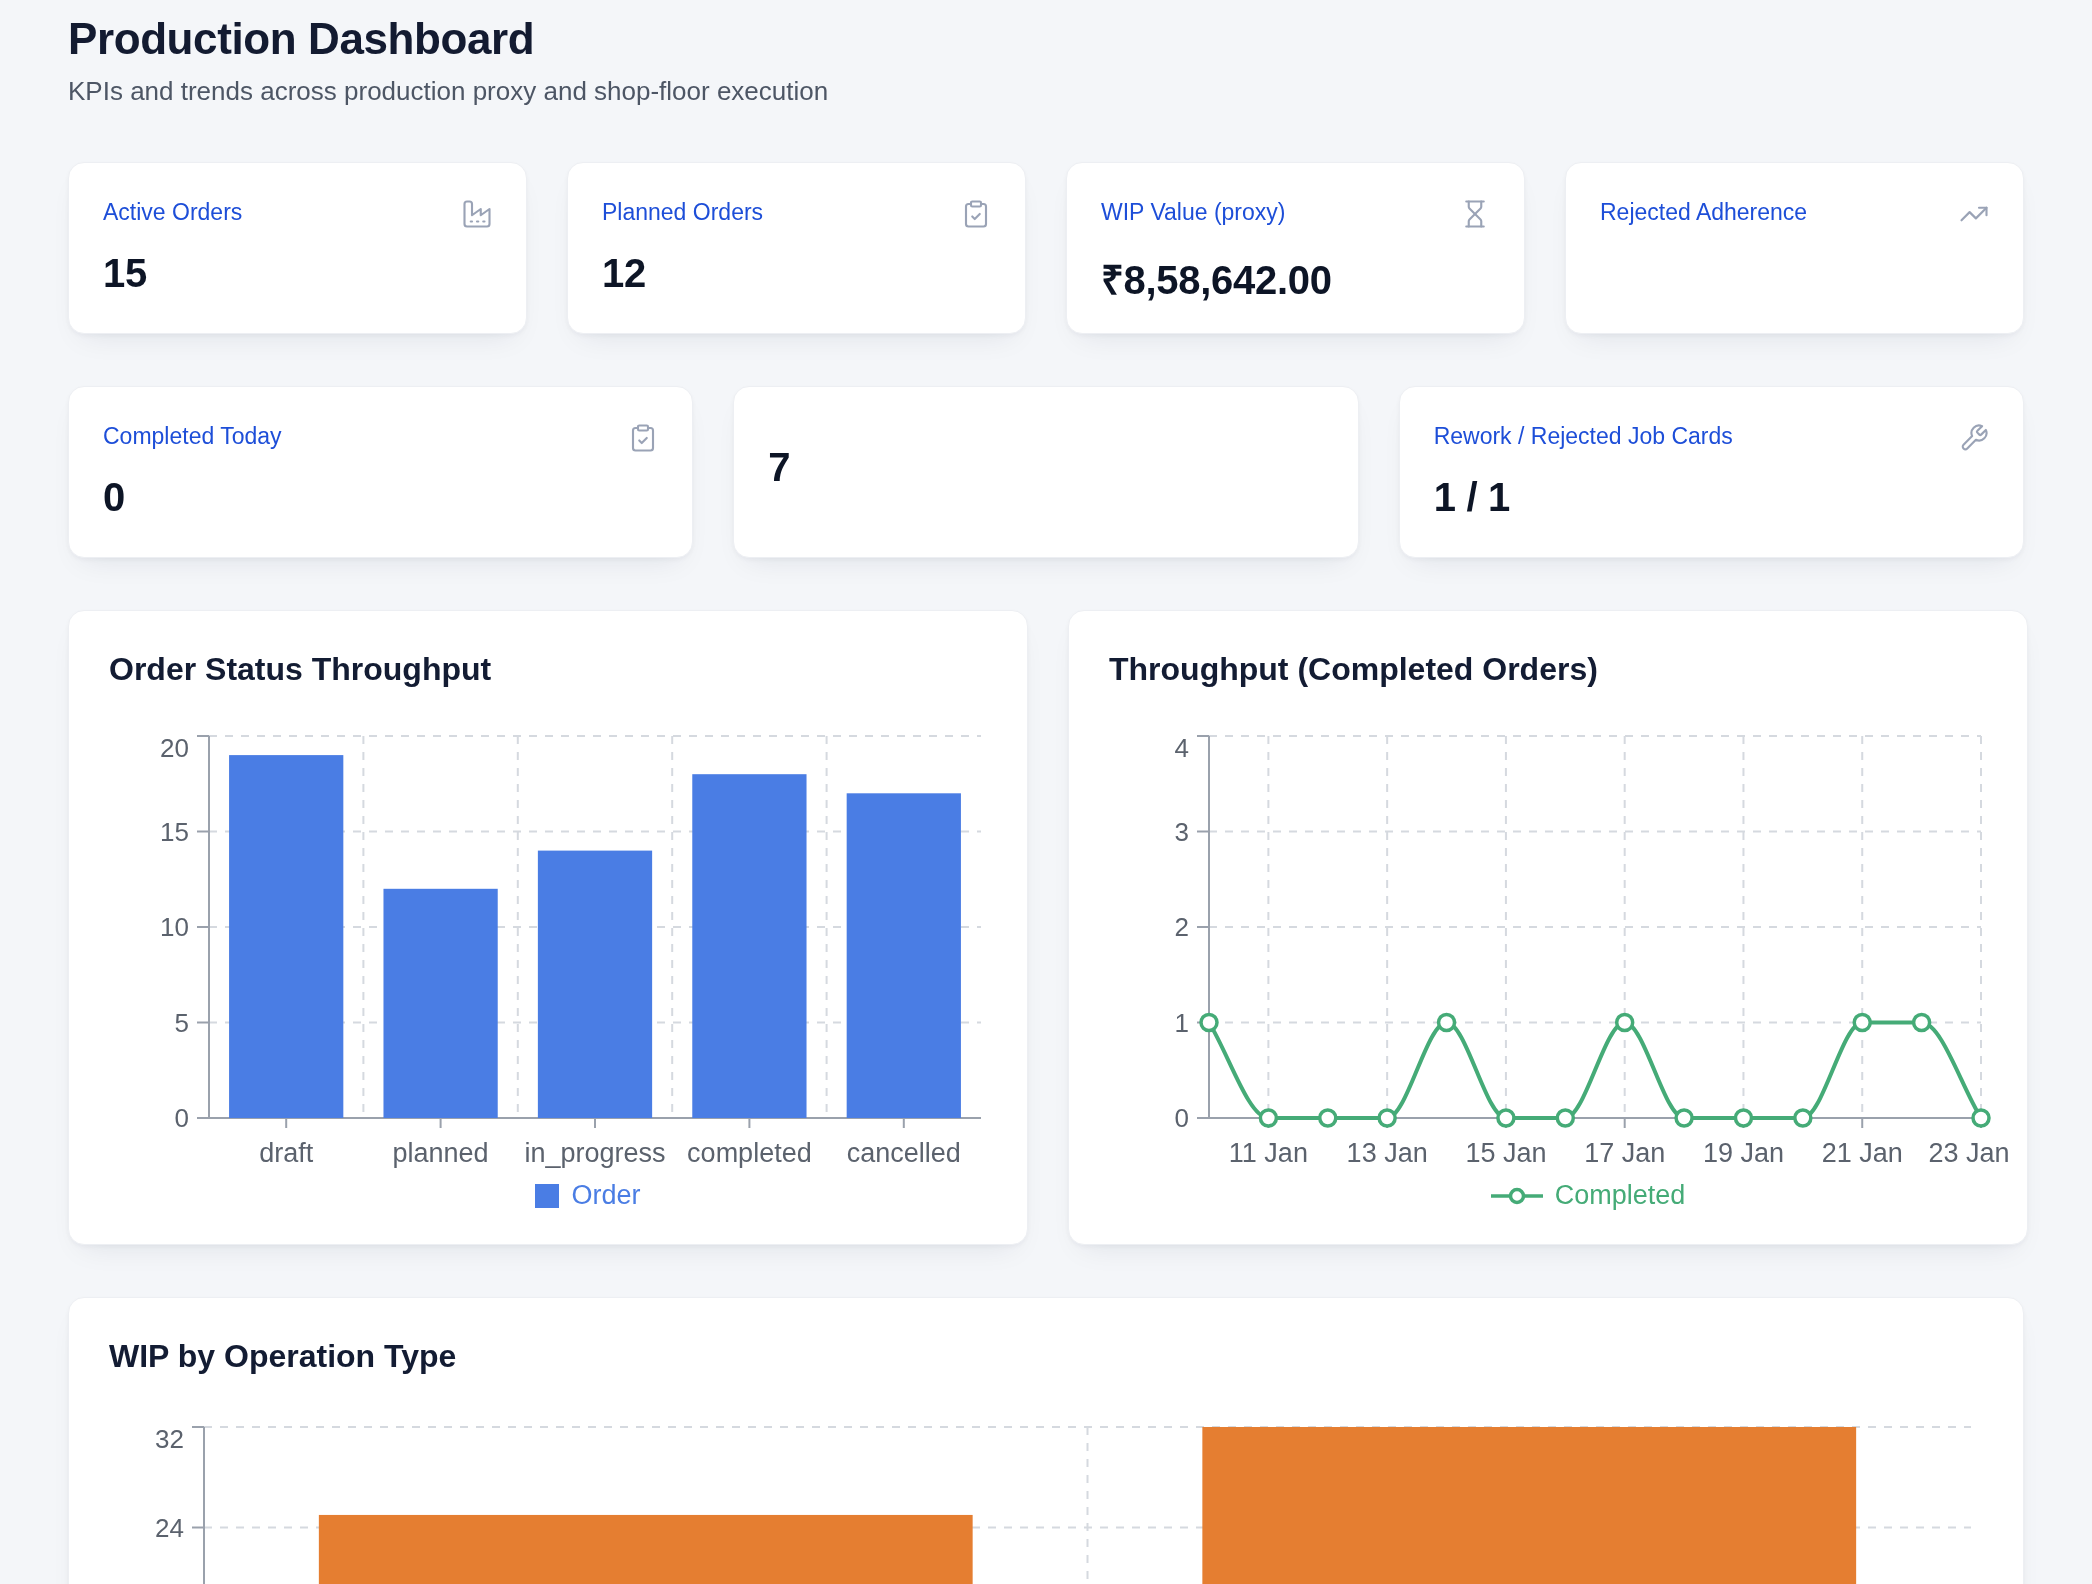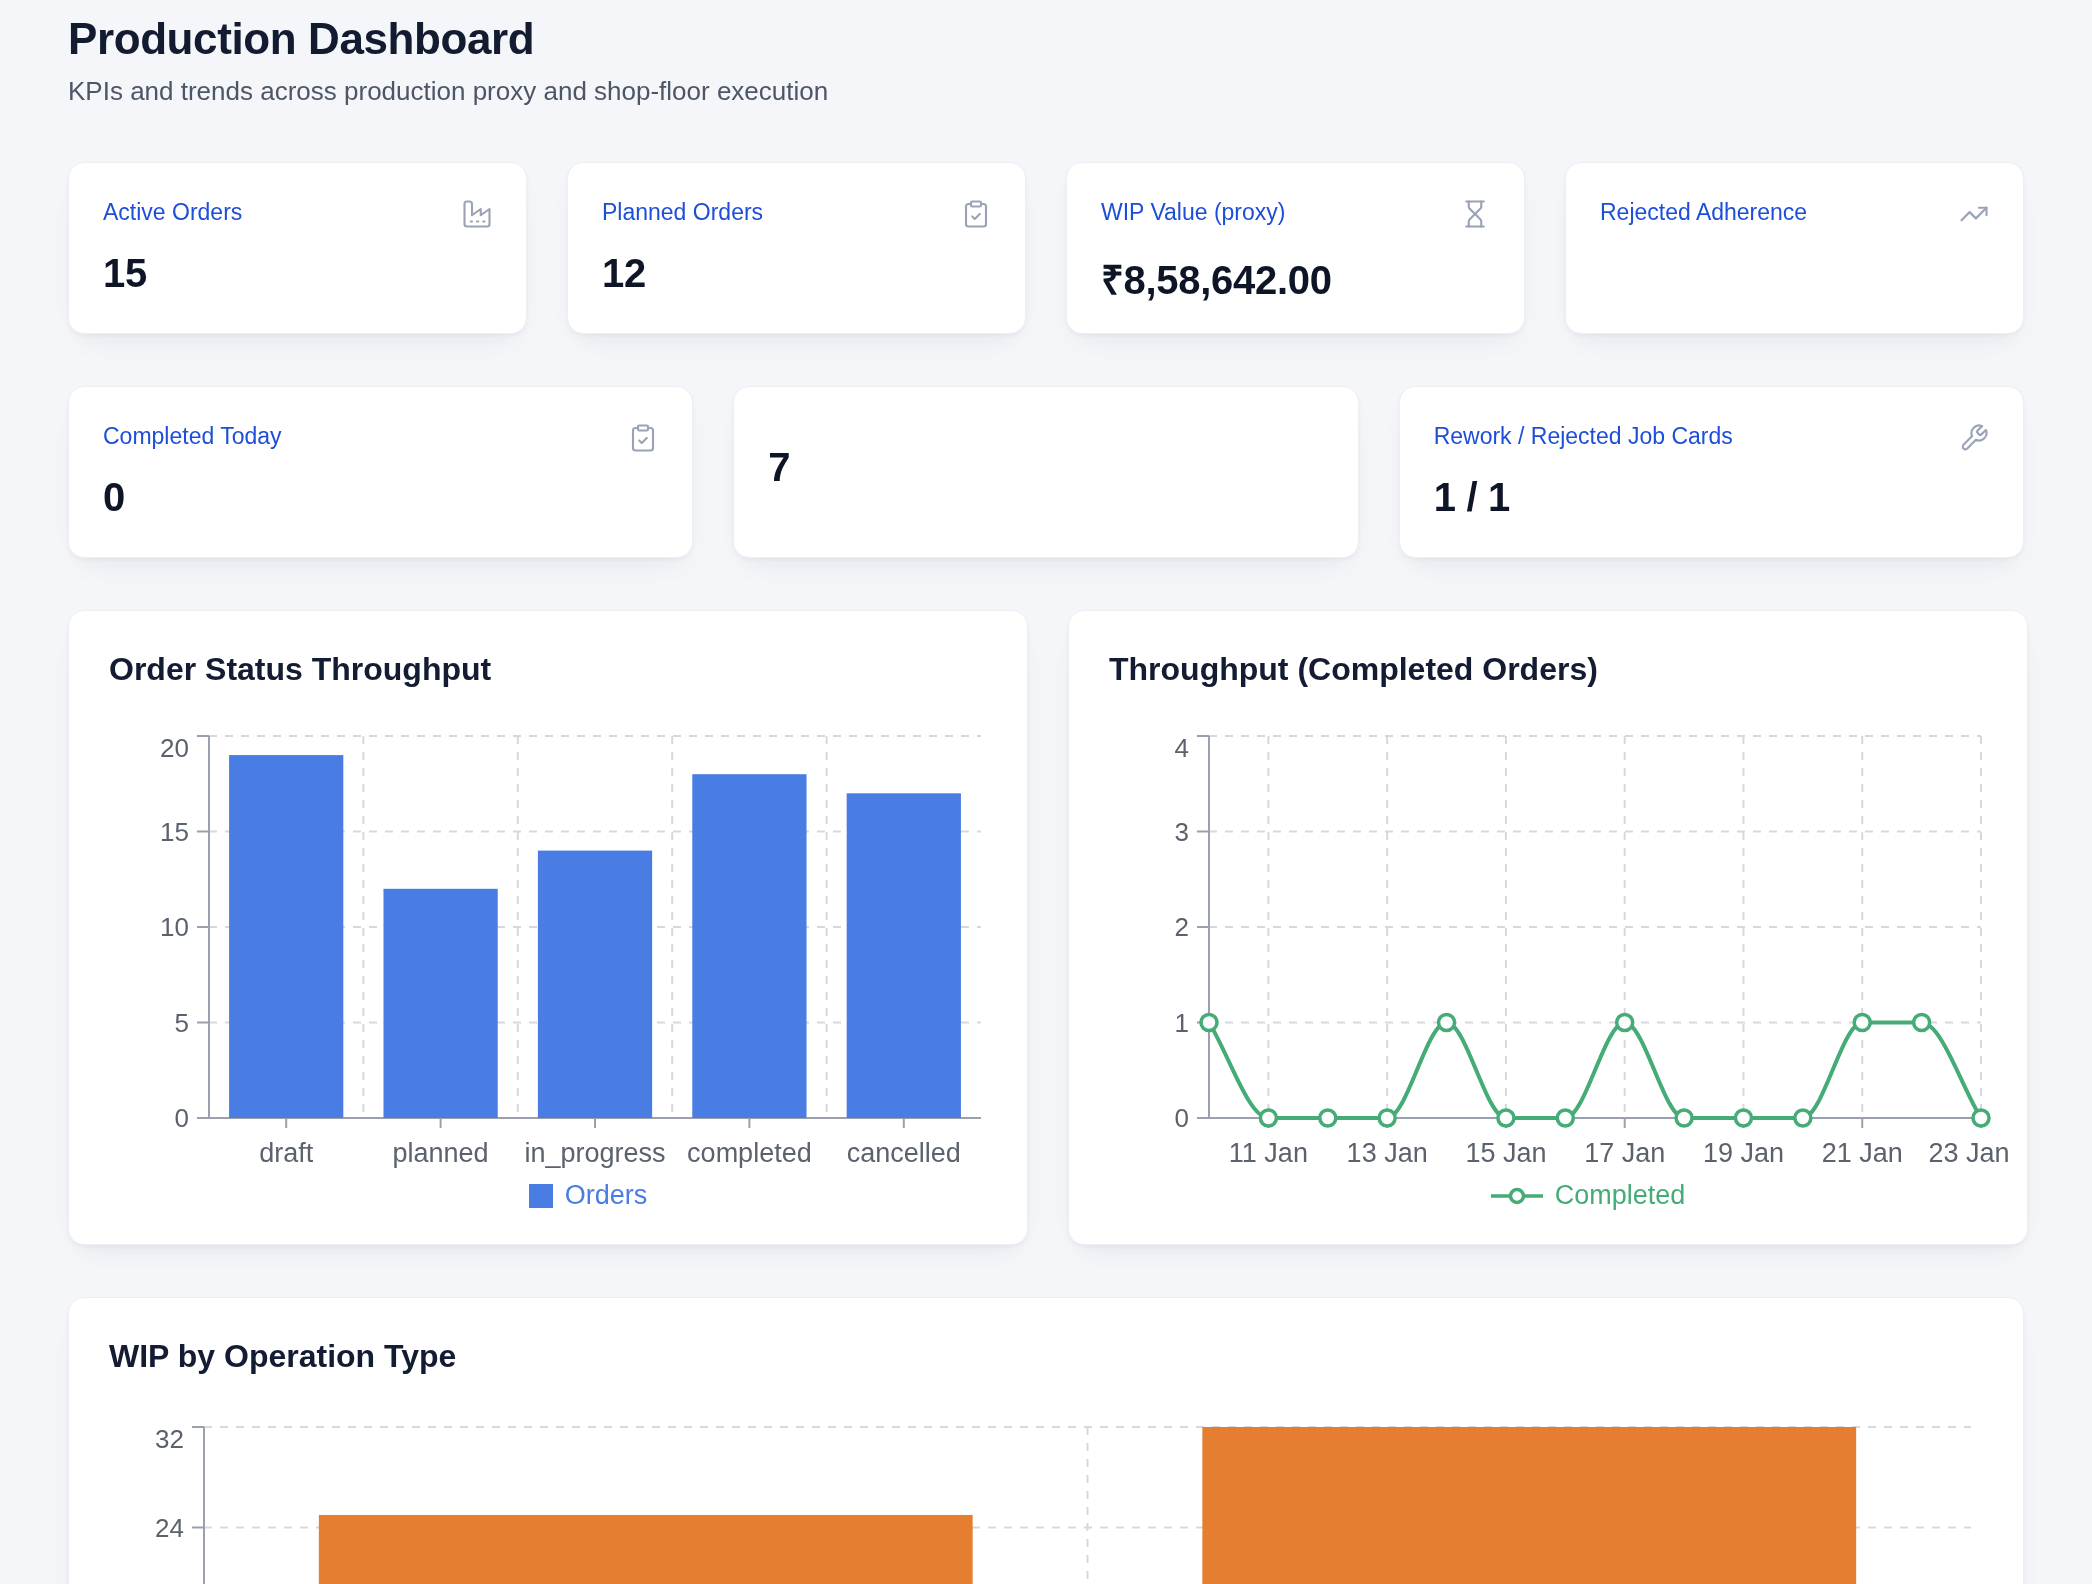--- a/index.html
+++ b/index.html
@@ -185,21 +185,21 @@
             <line x1="486" y1="412" x2="486" y2="422" class="axis"></line>
             <text x="486" y="456" class="xlab" text-anchor="middle">in_progress</text>
             <line x1="640.4" y1="412" x2="640.4" y2="422" class="axis"></line>
             <text x="640.4" y="456" class="xlab" text-anchor="middle">completed</text>
             <line x1="794.8000000000001" y1="412" x2="794.8000000000001" y2="422" class="axis"></line>
             <text x="794.8000000000001" y="456" class="xlab" text-anchor="middle">cancelled</text>
           </svg>
       </div>
       <div class="legend legend-blue">
         <span class="swatch"></span>
-        <span>Orders</span>
+        <span>Order</span>
       </div>
     </div>
 
     <div class="card chart-card">
       <div class="chart-title">Throughput (Completed Orders)</div>
       <div class="chart-canvas">
         <svg class="plot" width="878" height="460">
             <line x1="159.3846153846154" y1="30" x2="159.3846153846154" y2="412" class="grid"></line>
             <line x1="278.1538461538462" y1="30" x2="278.1538461538462" y2="412" class="grid"></line>
             <line x1="396.9230769230769" y1="30" x2="396.9230769230769" y2="412" class="grid"></line>

